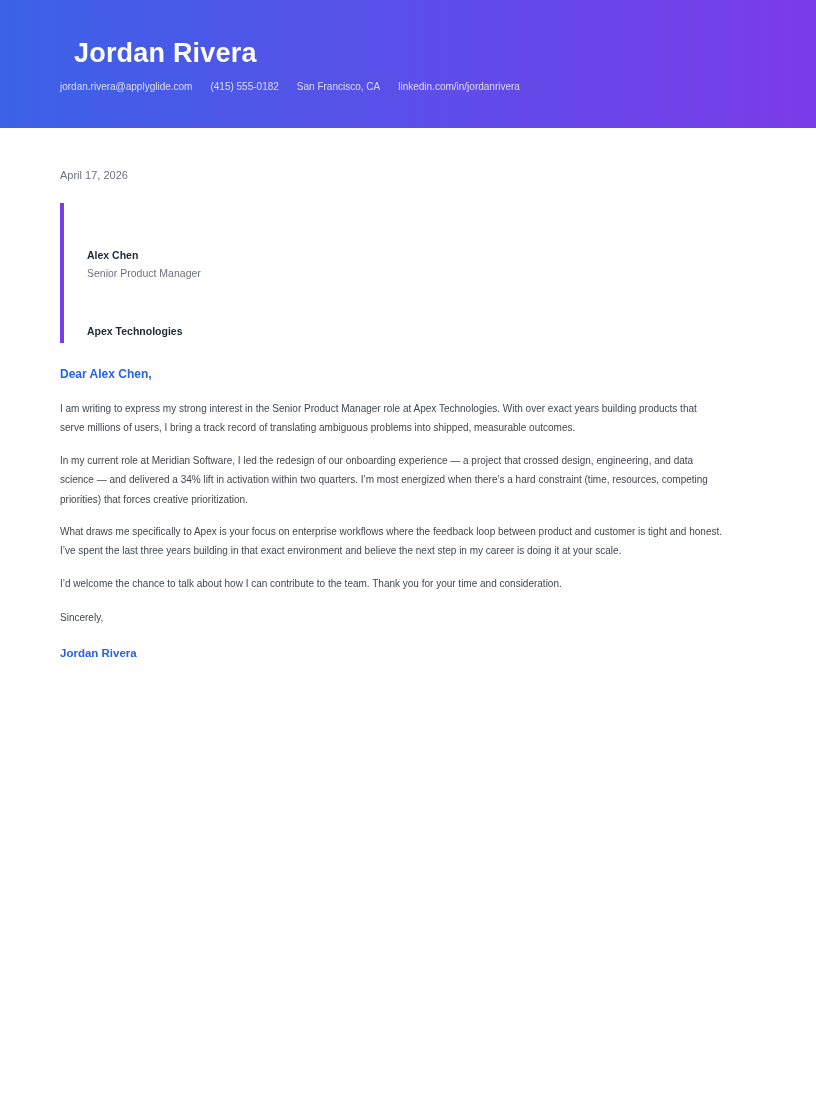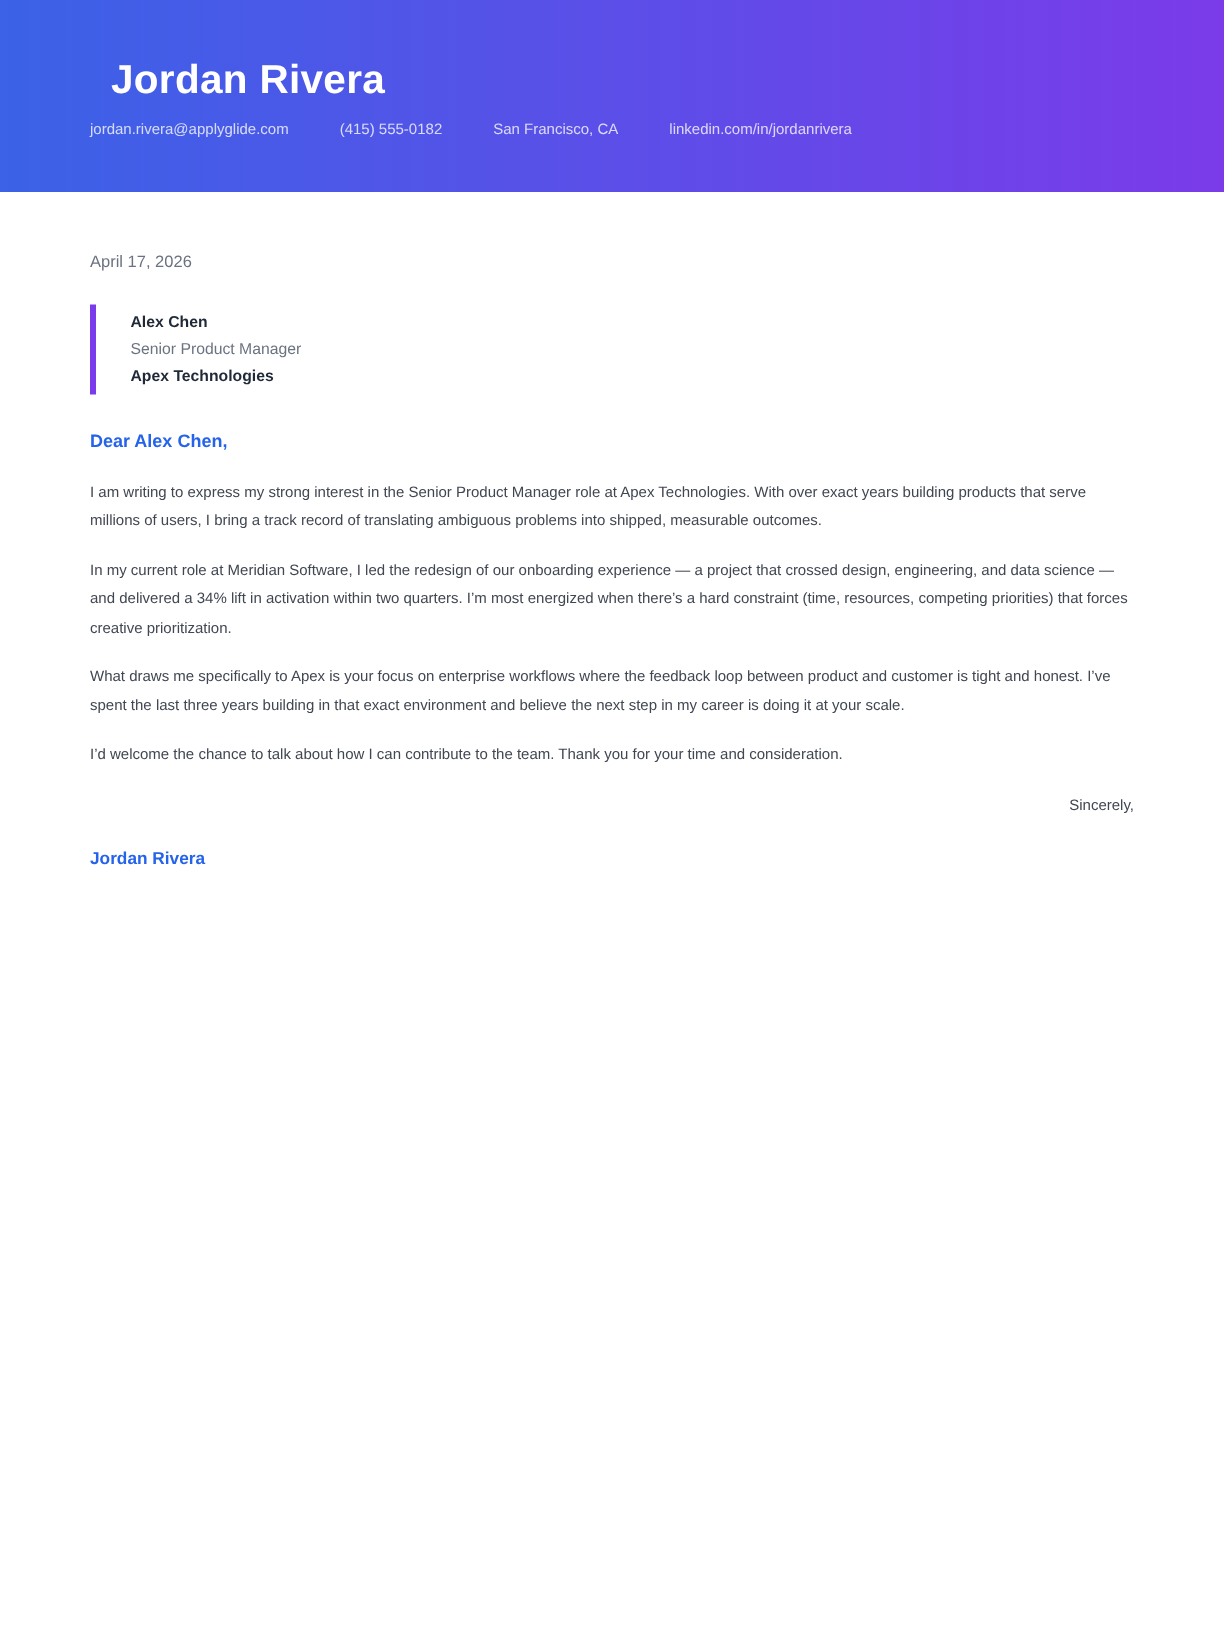--- a/index.html
+++ b/index.html
@@ -24,41 +24,41 @@
     color: #ffffff;
     letter-spacing: 0.2px;
     line-height: 30px;
     padding-left: 14px;
   }
   .contacts {
     margin-top: 13px;
     font-size: 10px;
     color: rgba(255,255,255,0.78);
     display: flex;
-    gap: 34px;
+    gap: 18px;
     line-height: 12px;
   }
 
   
-  .letter { padding: 40px 60px 0 60px; }
+  .letter { padding: 40px 92px 0 60px; }
 
   .date {
     font-size: 11px;
     color: #6b7280;
     margin-bottom: 21px;
     line-height: 14px;
   }
 
   .recipient {
     border-left: 4px solid #7c3aed;
     padding: 3px 0 3px 23px;
     margin-bottom: 24px;
   }
   .recipient p { font-size: 10.5px; line-height: 18px; }
-  .r-name, .r-company { font-weight: 700; color: #1f2937; }
+  .r-name, .r-company { font-weight: 700; color: #1f2937; margin-top: 40px; }
   .r-title { color: #6b7280; }
 
   .salutation {
     font-size: 12px;
     font-weight: 700;
     color: #2563eb;
     margin-bottom: 18px;
     line-height: 14px;
   }
 
@@ -68,21 +68,20 @@
     color: #414751;
     margin-bottom: 13px;
   }
 
   .closing {
     font-size: 10px;
     color: #414751;
     margin-top: 18px;
     margin-bottom: 13px;
     line-height: 14px;
-    text-align: right;
   }
 
   .signature {
     font-size: 11.5px;
     font-weight: 700;
     color: #2563eb;
     margin-top: 21px;
     line-height: 15px;
   }
 </style>

